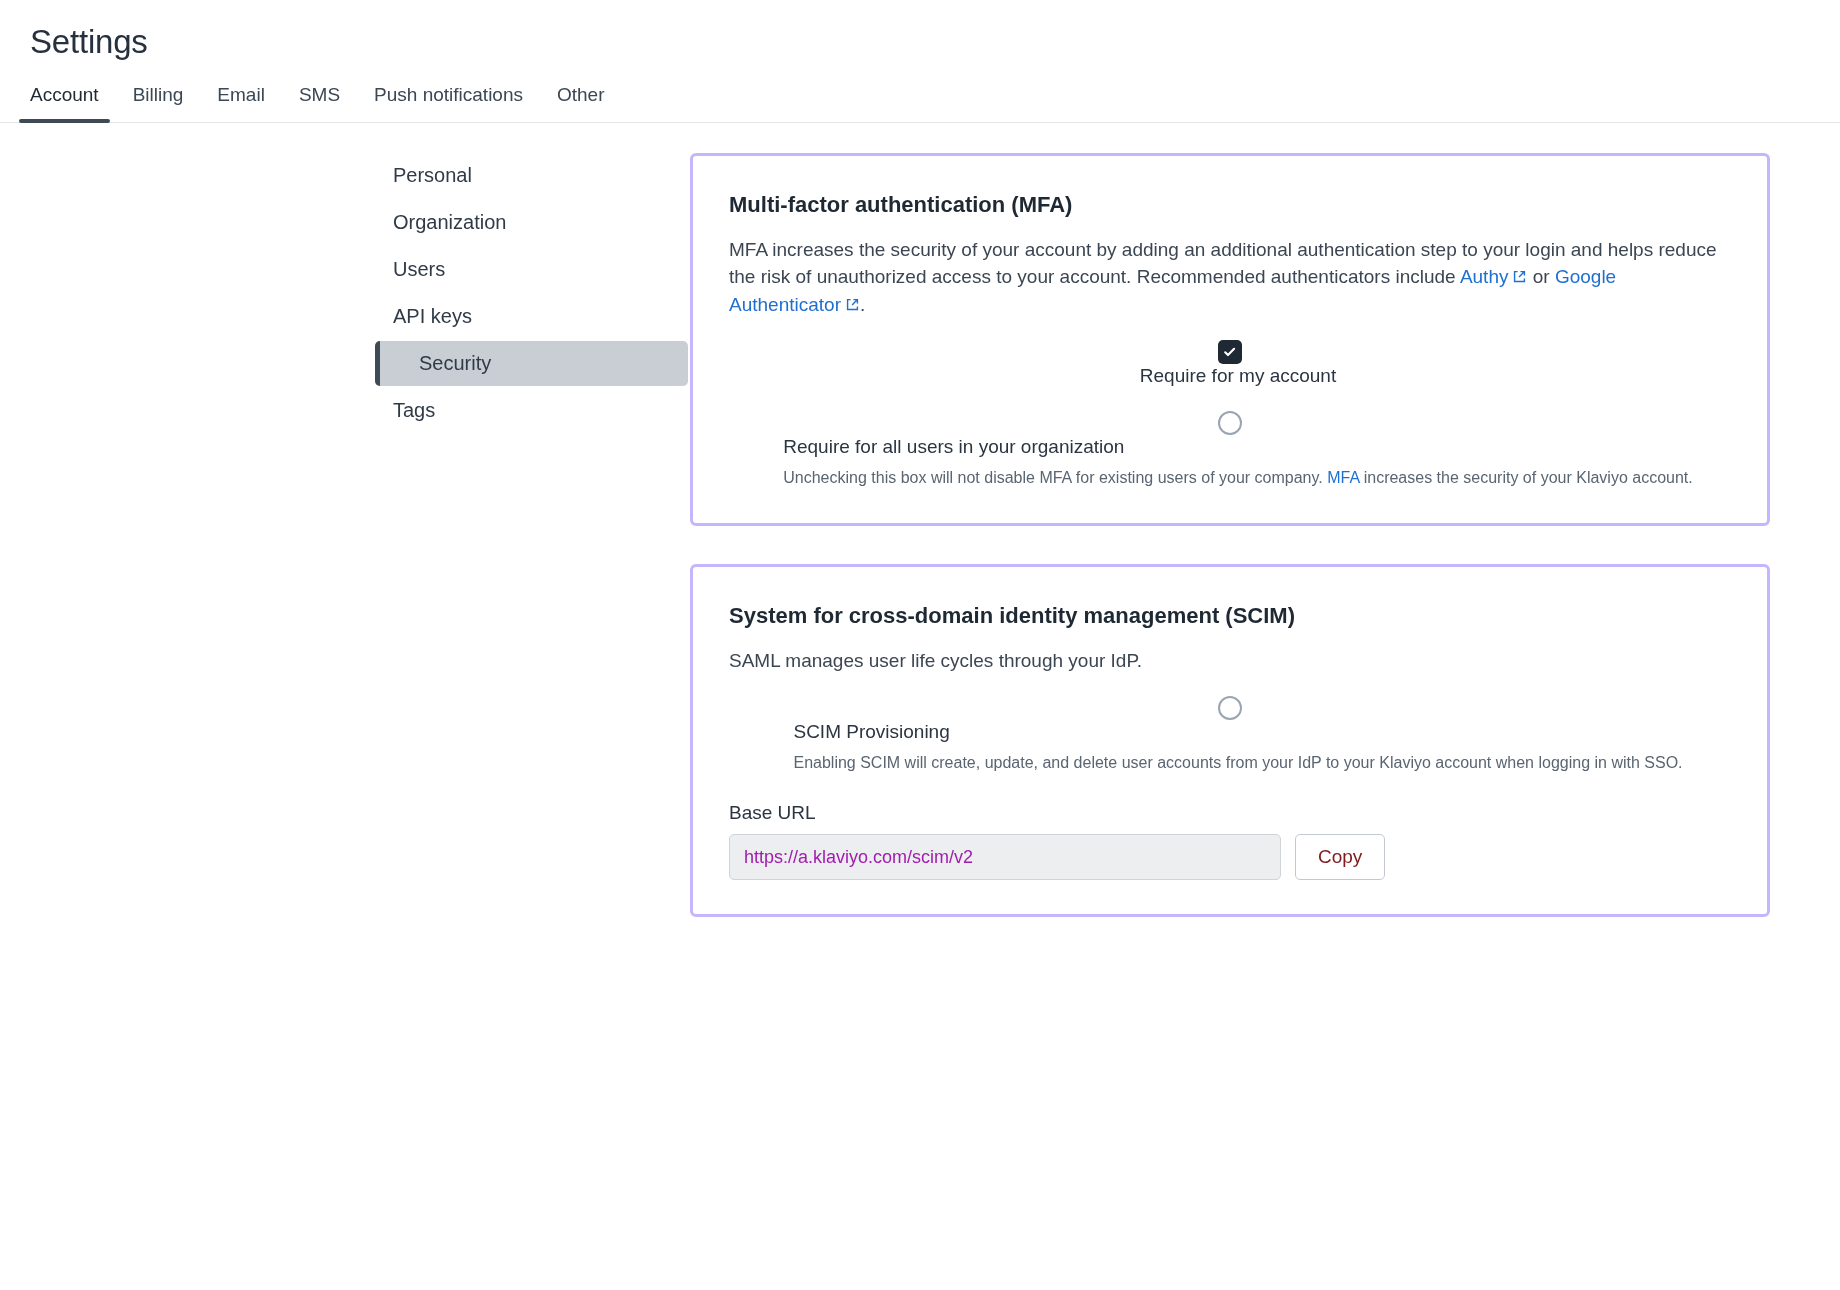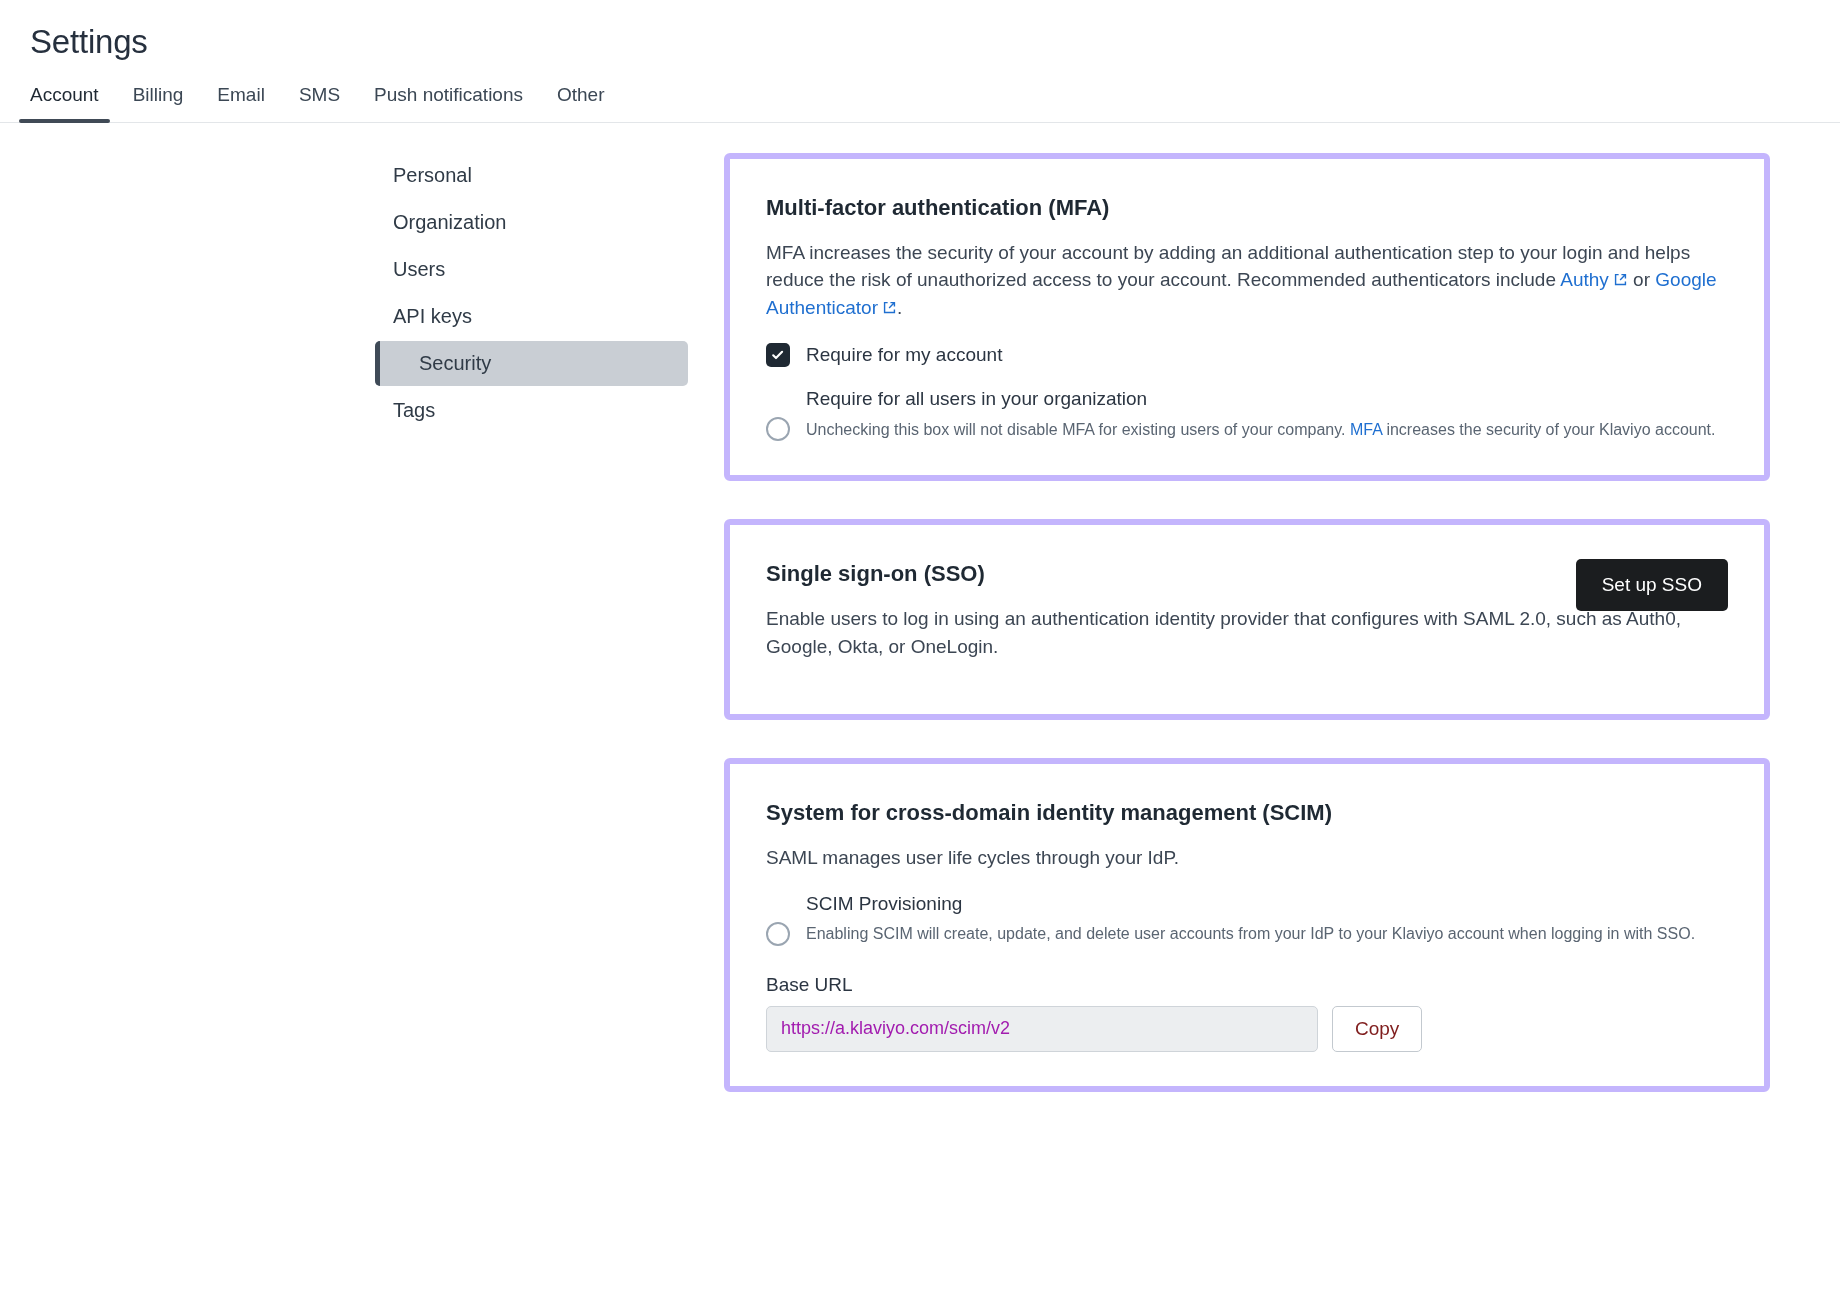--- a/index.html
+++ b/index.html
@@ -89,27 +89,26 @@
     border-radius: 5px 0 0 5px;
   }
 
   .content {
     flex: 1;
     padding-right: 30px;
     max-width: 1110px;
   }
 
   .card {
-    border: 6px solid #c4b5fd;
+    border: 3px solid #c4b5fd;
     border-radius: 6px;
     background: #fff;
     padding: 36px 36px 34px 36px;
     margin-bottom: 38px;
     position: relative;
-    margin-left: 34px;
   }
   .card h2 {
     font-size: 22px;
     font-weight: bold;
     color: #1f2933;
     margin: 0 0 18px 0;
   }
   .card p.desc {
     font-size: 19px;
     line-height: 1.45;
@@ -127,22 +126,23 @@
     width: 15px; height: 15px;
     position: relative;
     margin-left: 4px;
     vertical-align: -1px;
   }
   .ext-icon svg { display: block; }
 
   
   .opt-row {
     display: flex;
-    align-items: flex-end;
+    align-items: center;
     margin-bottom: 20px;
+    flex-direction: column;
   }
   .opt-row:last-child { margin-bottom: 0; }
   .cbox {
     width: 24px; height: 24px;
     border-radius: 5px;
     background: #1f2933;
     display: flex; align-items: center; justify-content: center;
     flex: 0 0 24px;
     margin-top: 2px;
     cursor: pointer;
@@ -269,25 +269,20 @@
 
         <div class="opt-row">
           <div class="circle"></div>
           <div class="opt-text">
             <div class="opt-label">Require for all users in your organization</div>
             <div class="opt-sub"><span>Unchecking this box will not disable MFA for existing users of your company. </span><a class="link">MFA</a><span> increases the security of your Klaviyo account.</span></div>
           </div>
         </div>
       </div>
 
-      <div class="card">
-        <h2>Single sign-on (SSO)</h2>
-        <button class="btn-dark">Set up SSO</button>
-        <p class="desc sso-desc">Enable users to log in using an authentication identity provider that configures with SAML 2.0, such as Auth0, Google, Okta, or OneLogin.</p>
-      </div>
 
       <div class="card">
         <h2>System for cross-domain identity management (SCIM)</h2>
         <p class="desc">SAML manages user life cycles through your IdP.</p>
 
         <div class="opt-row">
           <div class="circle"></div>
           <div class="opt-text">
             <div class="opt-label">SCIM Provisioning</div>
             <div class="opt-sub">Enabling SCIM will create, update, and delete user accounts from your IdP to your Klaviyo account when logging in with SSO.</div>

